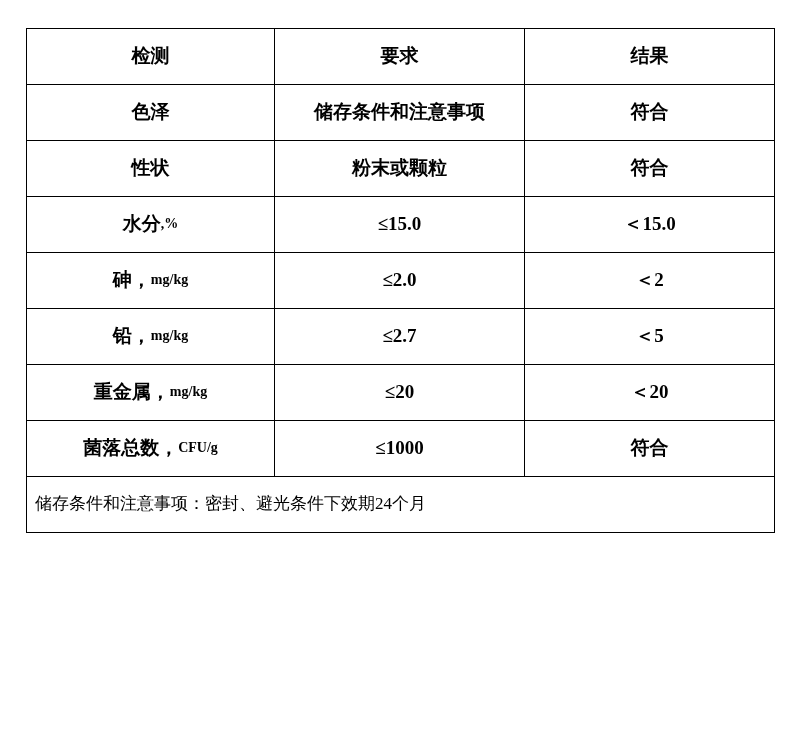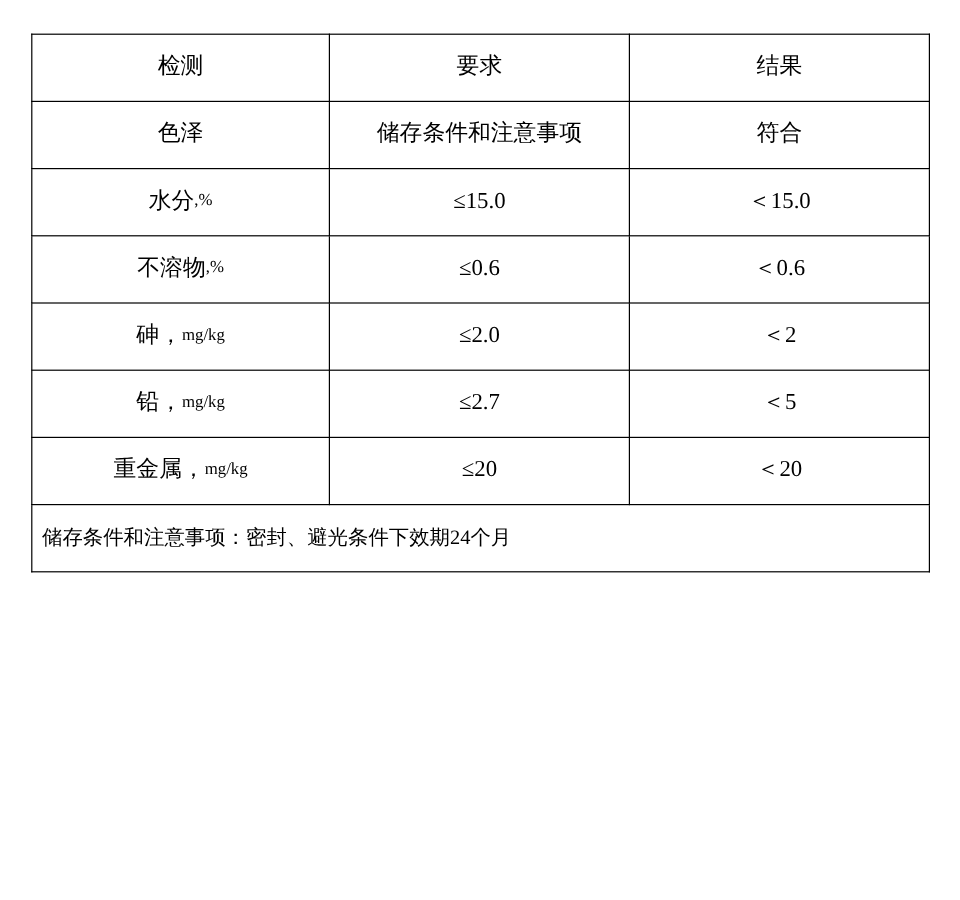--- a/index.html
+++ b/index.html
@@ -39,20 +39,21 @@
   col.c-req  { width: 250px; }
   col.c-res  { width: 250px; }
 
   .cell-inner {
     display: flex;
     align-items: center;
     justify-content: center;
     height: 100%;
     width: 100%;
     white-space: nowrap;
+    font-weight: bold;
   }
   .unit {
     font-size: 14px;
     font-family: "Liberation Serif", "DejaVu Serif", serif;
   }
   .footnote-row td {
     border: 1px solid #000000;
     height: 42px;
     text-align: left;
   }
@@ -96,52 +97,52 @@
           </div>
         </td>
         <td>
           <div class="cell-inner">储存条件和注意事项</div>
         </td>
         <td>
           <div class="cell-inner">符合</div>
         </td>
       </tr>
 
+      <tr>
+        <td>
+          <div class="cell-inner">
+            <span>性状</span>
+              <span class="unit"></span>
+          </div>
+        </td>
+        <td>
+          <div class="cell-inner">粉末或颗粒</div>
+        </td>
+        <td>
+          <div class="cell-inner">符合</div>
+        </td>
+      </tr>
 
 
 
       <tr>
         <td>
           <div class="cell-inner">
             <span>水分</span>
               <span class="unit">,%</span>
           </div>
         </td>
         <td>
           <div class="cell-inner">≤15.0</div>
         </td>
         <td>
           <div class="cell-inner">＜15.0</div>
         </td>
       </tr>
 
-      <tr>
-        <td>
-          <div class="cell-inner">
-            <span>不溶物</span>
-              <span class="unit">,%</span>
-          </div>
-        </td>
-        <td>
-          <div class="cell-inner">≤0.6</div>
-        </td>
-        <td>
-          <div class="cell-inner">＜0.6</div>
-        </td>
-      </tr>
 
       <tr>
         <td>
           <div class="cell-inner">
             <span>砷，</span>
               <span class="unit">mg/kg</span>
           </div>
         </td>
         <td>
           <div class="cell-inner">≤2.0</div>
@@ -174,20 +175,34 @@
           </div>
         </td>
         <td>
           <div class="cell-inner">≤20</div>
         </td>
         <td>
           <div class="cell-inner">＜20</div>
         </td>
       </tr>
 
+      <tr>
+        <td>
+          <div class="cell-inner">
+            <span>菌落总数，</span>
+              <span class="unit">CFU/g</span>
+          </div>
+        </td>
+        <td>
+          <div class="cell-inner">≤1000</div>
+        </td>
+        <td>
+          <div class="cell-inner">符合</div>
+        </td>
+      </tr>
 
 
       <tr class="footnote-row">
         <td colspan="3">
           <div class="footnote-inner">储存条件和注意事项：密封、避光条件下效期24个月</div>
         </td>
       </tr>
     </tbody>
   </table>
 </div>

